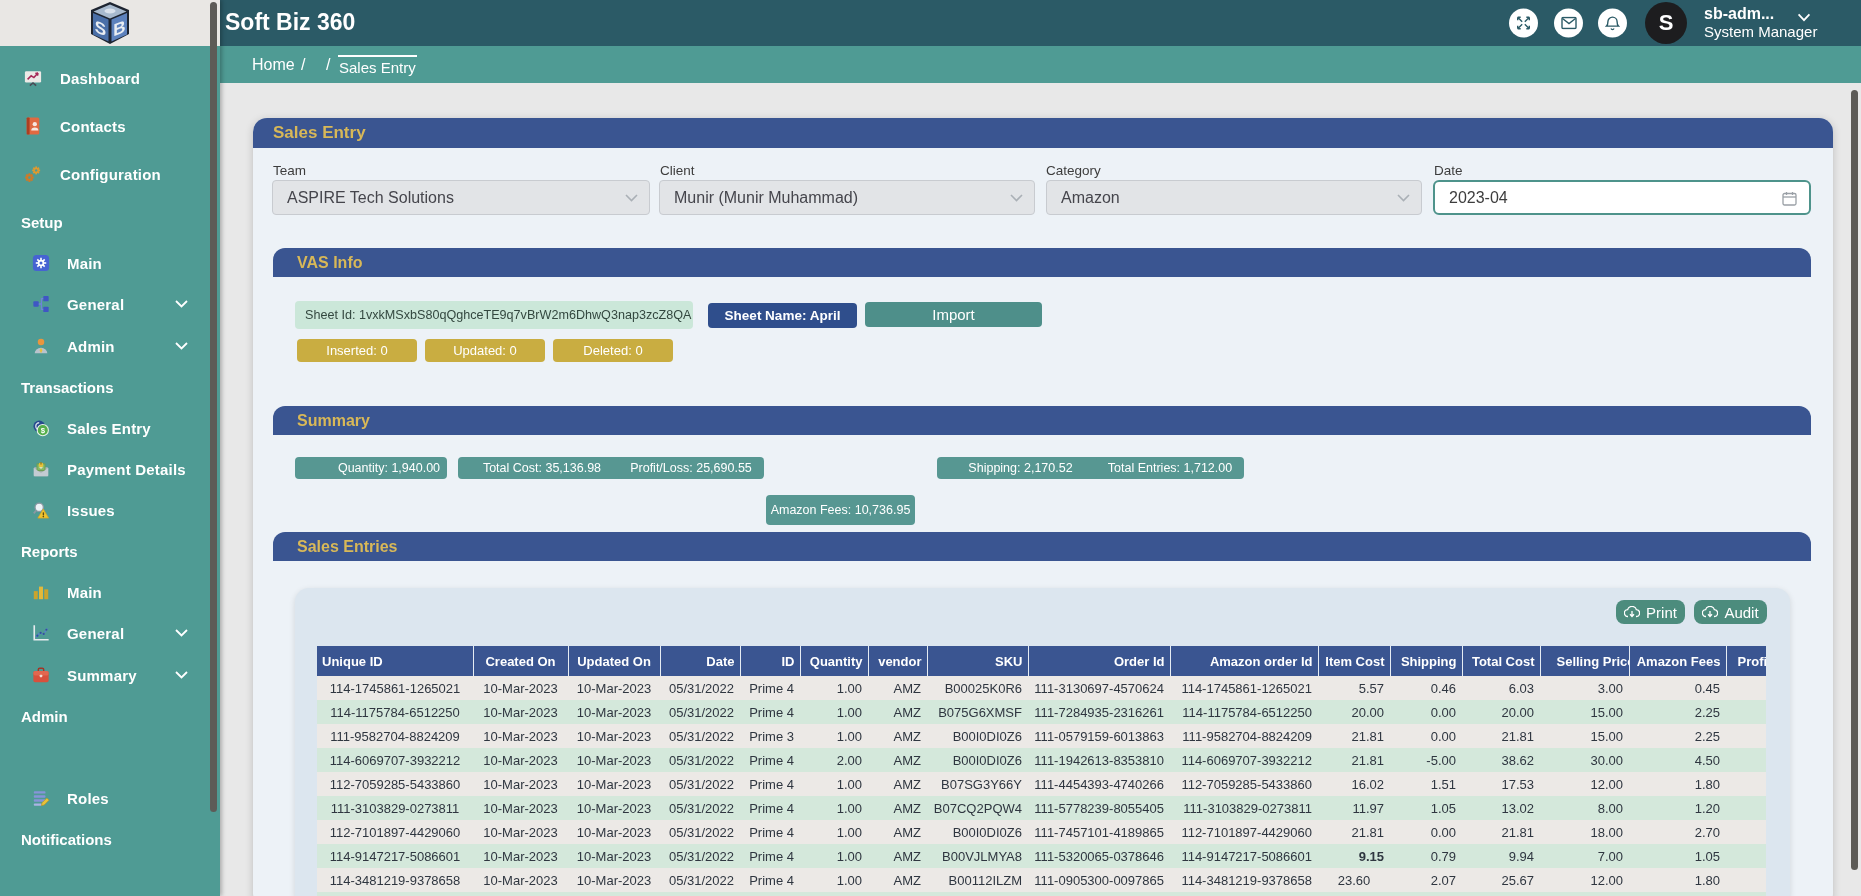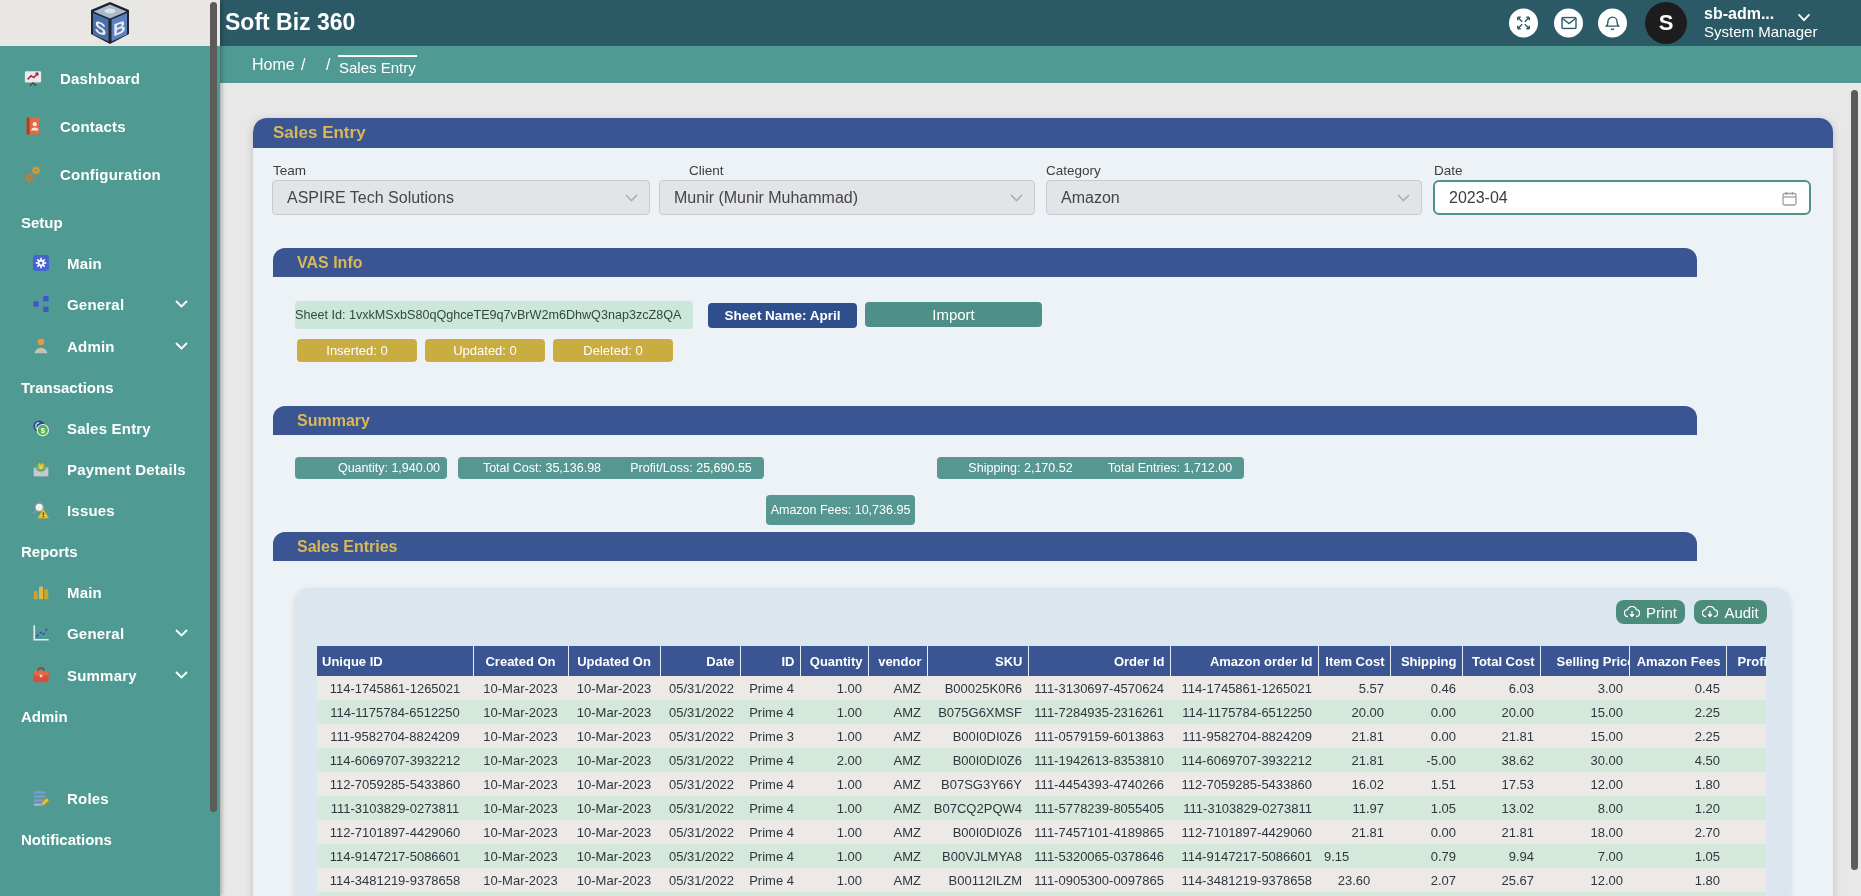--- a/index.html
+++ b/index.html
@@ -25,21 +25,21 @@
   #uname { position:absolute; left:1484px; top:5px; color:#fff; font-size:16px; font-weight:700; }
   #urole { position:absolute; left:1484px; top:23px; color:#fff; font-size:15px; }
 
   
   #crumb { position:absolute; left:220px; top:46px; width:1641px; height:37px; background:#4f9b94; color:#fff; font-size:16px; }
 
   
   #panel { position:absolute; left:253px; top:118px; width:1580px; height:790px; background:#edf2f7; border-radius:14px; box-shadow:0 2px 8px rgba(0,0,0,.18); }
   #panel-h { position:absolute; left:0; top:0; width:1580px; height:30px; background:#3a5591; border-radius:14px 14px 0 0; }
   .goldtitle { color:#d8b858; font-weight:700; font-size:17px; }
-  .navybar { position:absolute; left:20px; width:1424px; height:29px; background:#3a5591; border-radius:12px 12px 0 0; }
+  .navybar { position:absolute; left:20px; width:1538px; height:29px; background:#3a5591; border-radius:12px 12px 0 0; }
   .navybar span { position:absolute; left:24px; top:50%; transform:translateY(-50%); }
 
   .flabel { position:absolute; font-size:13.5px; color:#3d3d3d; }
   .fsel { position:absolute; height:35px; background:#e2e4e7; border:1px solid #c8cbd0; border-radius:4px; font-size:16px; color:#45454c; display:flex; align-items:center; padding-left:14px; }
   .fsel .vv { position:absolute; right:11px; top:13px; }
   #datein { position:absolute; height:35px; background:#fff; border:2px solid #4e938b; border-radius:6px; font-size:16px; color:#3d3d3d; display:flex; align-items:center; padding-left:14px; }
 
   .chip { position:absolute; border-radius:4px; color:#fff; font-size:13px; display:flex; align-items:center; justify-content:center; white-space:nowrap; }
   .mint { background:#cbe7d9; color:#33473f; }
   .navychip { background:#2f4e8c; font-weight:700; }
@@ -293,21 +293,21 @@
 
   <div id="sb-thumb"></div>
 </div>
 
 <div id="panel">
   <div id="panel-h">
       <span class="goldtitle" style="position:absolute;left:20px;top:50%;transform:translateY(-50%);">Sales Entry</span>
     </div>
 
   <div class="flabel" style="left:20px;top:45px;">Team</div>
-  <div class="flabel" style="left:407px;top:45px;margin-left:29px;">Client</div>
+  <div class="flabel" style="left:407px;top:45px;">Client</div>
   <div class="flabel" style="left:793px;top:45px;">Category</div>
   <div class="flabel" style="left:1181px;top:45px;">Date</div>
   <div class="fsel" style="left:19px;top:62px;width:378px;">ASPIRE Tech Solutions<svg class="vv" width="13" height="8" viewBox="0 0 13 8">
         <path d="M1 1 L6.5 6.5 L12 1" stroke="#aab0b6" stroke-width="1.6" fill="none"></path>
       </svg></div>
   <div class="fsel" style="left:406px;top:62px;width:376px;">Munir (Munir Muhammad)<svg class="vv" width="13" height="8" viewBox="0 0 13 8">
         <path d="M1 1 L6.5 6.5 L12 1" stroke="#aab0b6" stroke-width="1.6" fill="none"></path>
       </svg></div>
   <div class="fsel" style="left:793px;top:62px;width:376px;">Amazon<svg class="vv" width="13" height="8" viewBox="0 0 13 8">
         <path d="M1 1 L6.5 6.5 L12 1" stroke="#aab0b6" stroke-width="1.6" fill="none"></path>
@@ -317,21 +317,21 @@
         <rect x="1" y="2.5" width="13" height="11.5" rx="1.5" fill="none" stroke="#9aa0a6" stroke-width="1.3"></rect>
         <line x1="1" y1="6" x2="14" y2="6" stroke="#9aa0a6" stroke-width="1.3"></line>
         <line x1="4.5" y1="1" x2="4.5" y2="4" stroke="#9aa0a6" stroke-width="1.3"></line>
         <line x1="10.5" y1="1" x2="10.5" y2="4" stroke="#9aa0a6" stroke-width="1.3"></line>
       </svg>
   </div>
 
   <div class="navybar" style="top:130px;">
       <span class="goldtitle" style="font-size:16px;">VAS Info</span>
     </div>
-  <div class="chip mint" style="left:42px;top:183px;width:398px;height:28px;font-size:12.6px;justify-content:flex-start;">Sheet Id: 1vxkMSxbS80qQghceTE9q7vBrW2m6DhwQ3nap3zcZ8QA</div>
+  <div class="chip mint" style="left:42px;top:183px;width:398px;height:28px;font-size:12.6px;justify-content:flex-start;padding-left:10px;">Sheet Id: 1vxkMSxbS80qQghceTE9q7vBrW2m6DhwQ3nap3zcZ8QA</div>
   <div class="chip navychip" style="left:455px;top:185px;width:149px;height:25px;font-size:13.5px;">Sheet Name: April</div>
   <div class="chip tealbtn" style="left:612px;top:184px;width:177px;height:25px;">Import</div>
   <div class="chip gold" style="left:44px;top:221px;width:120px;height:23px;">Inserted: 0</div>
   <div class="chip gold" style="left:172px;top:221px;width:120px;height:23px;">Updated: 0</div>
   <div class="chip gold" style="left:300px;top:221px;width:120px;height:23px;">Deleted: 0</div>
 
   <div class="navybar" style="top:288px;">
       <span class="goldtitle" style="font-size:16px;">Summary</span>
     </div>
   <div class="chip tealchip" style="left:42px;top:339px;width:152px;height:22px;padding-left:36px;">Quantity: 1,940.00</div>
@@ -528,21 +528,21 @@
             <td style="text-align:center;">114-9147217-5086601</td>
             <td style="text-align:center;">10-Mar-2023</td>
             <td style="text-align:center;">10-Mar-2023</td>
             <td style="text-align:right;">05/31/2022</td>
             <td style="text-align:right;">Prime 4</td>
             <td style="text-align:right;">1.00</td>
             <td style="text-align:right;">AMZ</td>
             <td style="text-align:right;">B00VJLMYA8</td>
             <td style="text-align:right;">111-5320065-0378646</td>
             <td style="text-align:right;">114-9147217-5086601</td>
-            <td style="text-align:left;">9.15</td>
+            <td style="text-align:right;font-weight:bold;">9.15</td>
             <td style="text-align:right;">0.79</td>
             <td style="text-align:right;">9.94</td>
             <td style="text-align:right;">7.00</td>
             <td style="text-align:right;">1.05</td>
             <td></td>
           </tr>
       <tr class="odd">
             <td style="text-align:center;">114-3481219-9378658</td>
             <td style="text-align:center;">10-Mar-2023</td>
             <td style="text-align:center;">10-Mar-2023</td>

